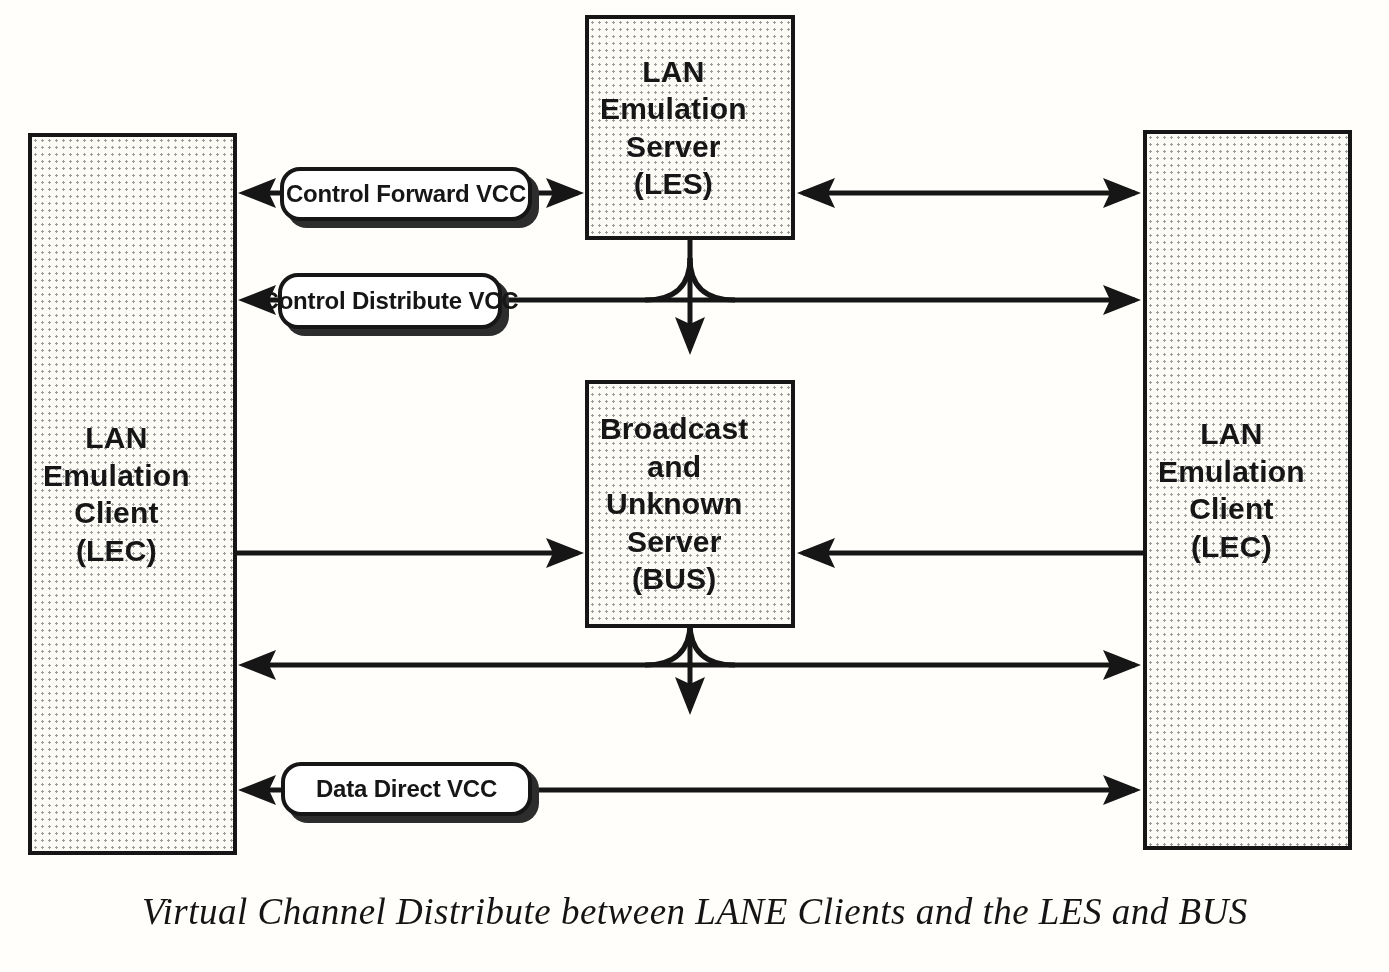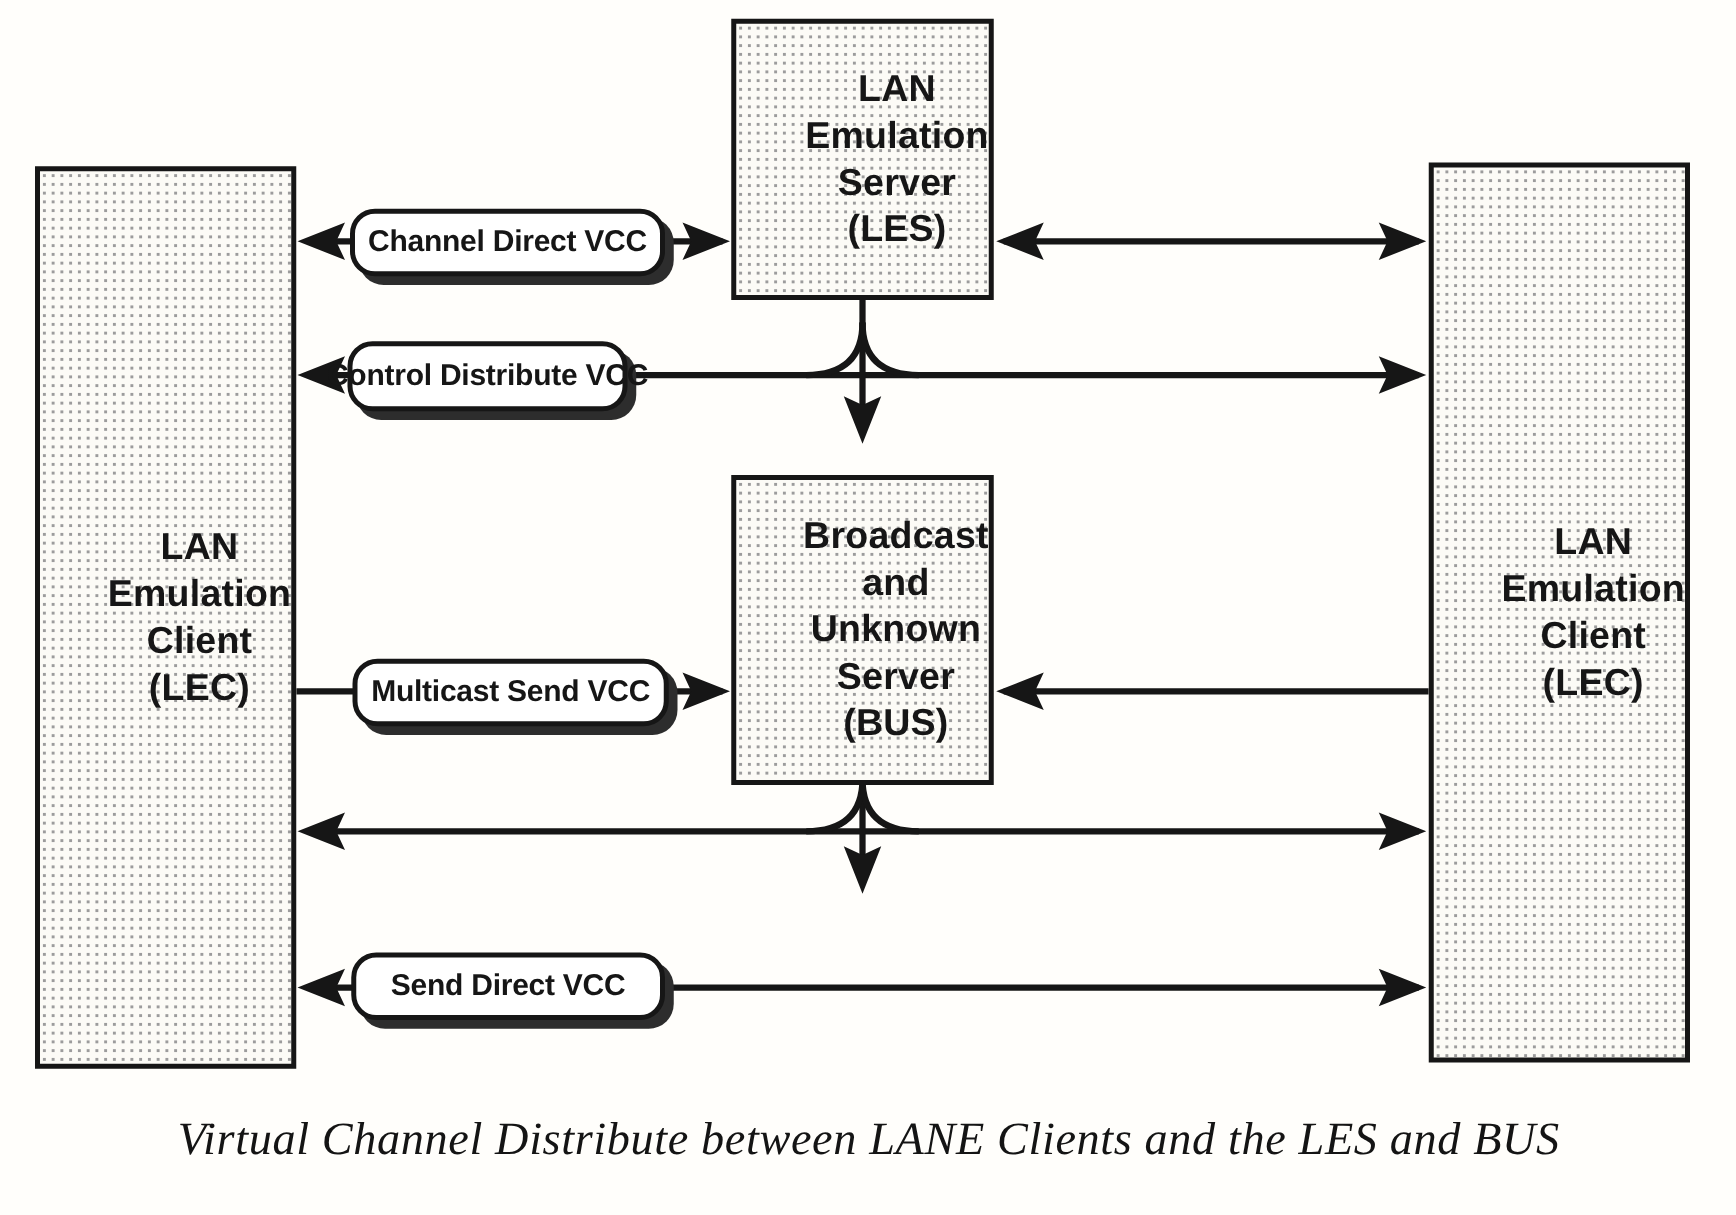--- a/index.html
+++ b/index.html
@@ -21,21 +21,22 @@
   }
   .node{
     position:absolute;
     box-sizing:border-box;
     border:4px solid #161616;
     background-color:#fcfbf6;
     background-image:radial-gradient(circle, #9c9c9c 1.1px, rgba(0,0,0,0) 1.4px);
     background-size:7px 7px;
     display:flex;
     align-items:center;
-    justify-content:flex-end;
+    justify-content:flex-start;
+    padding-left:11px;
   }
   .node-label{
     font-weight:bold;
     font-size:30px;
     line-height:1.25;
     color:#161616;
     text-align:center;
     white-space:pre-line;
     letter-spacing:0.2px;
   }
@@ -148,31 +149,28 @@
   </div>
 
   <div class="node" style="left:1143px;top:130px;width:209px;height:720px;">
     <div class="node-label">LAN
 Emulation
 Client
 (LEC)</div>
   </div>
 
   <div class="pill" style="left:280px;top:167px;width:252px;height:54px;">
-    <span class="pill-label">Channel Direct VCC</span>
+    <span class="pill-label">Control Forward VCC</span>
   </div>
 
   <div class="pill" style="left:278px;top:273px;width:224px;height:56px;">
     <span class="pill-label">Control Distribute VCC</span>
   </div>
 
-  <div class="pill" style="left:282px;top:527px;width:253px;height:54px;">
-    <span class="pill-label">Multicast Send VCC</span>
-  </div>
 
 
   <div class="pill" style="left:281px;top:762px;width:251px;height:54px;">
-    <span class="pill-label">Send Direct VCC</span>
+    <span class="pill-label">Data Direct VCC</span>
   </div>
 
   <div class="caption">Virtual Channel Distribute between LANE Clients and the LES and BUS</div>
 
 </div>
 
 </body></html>

